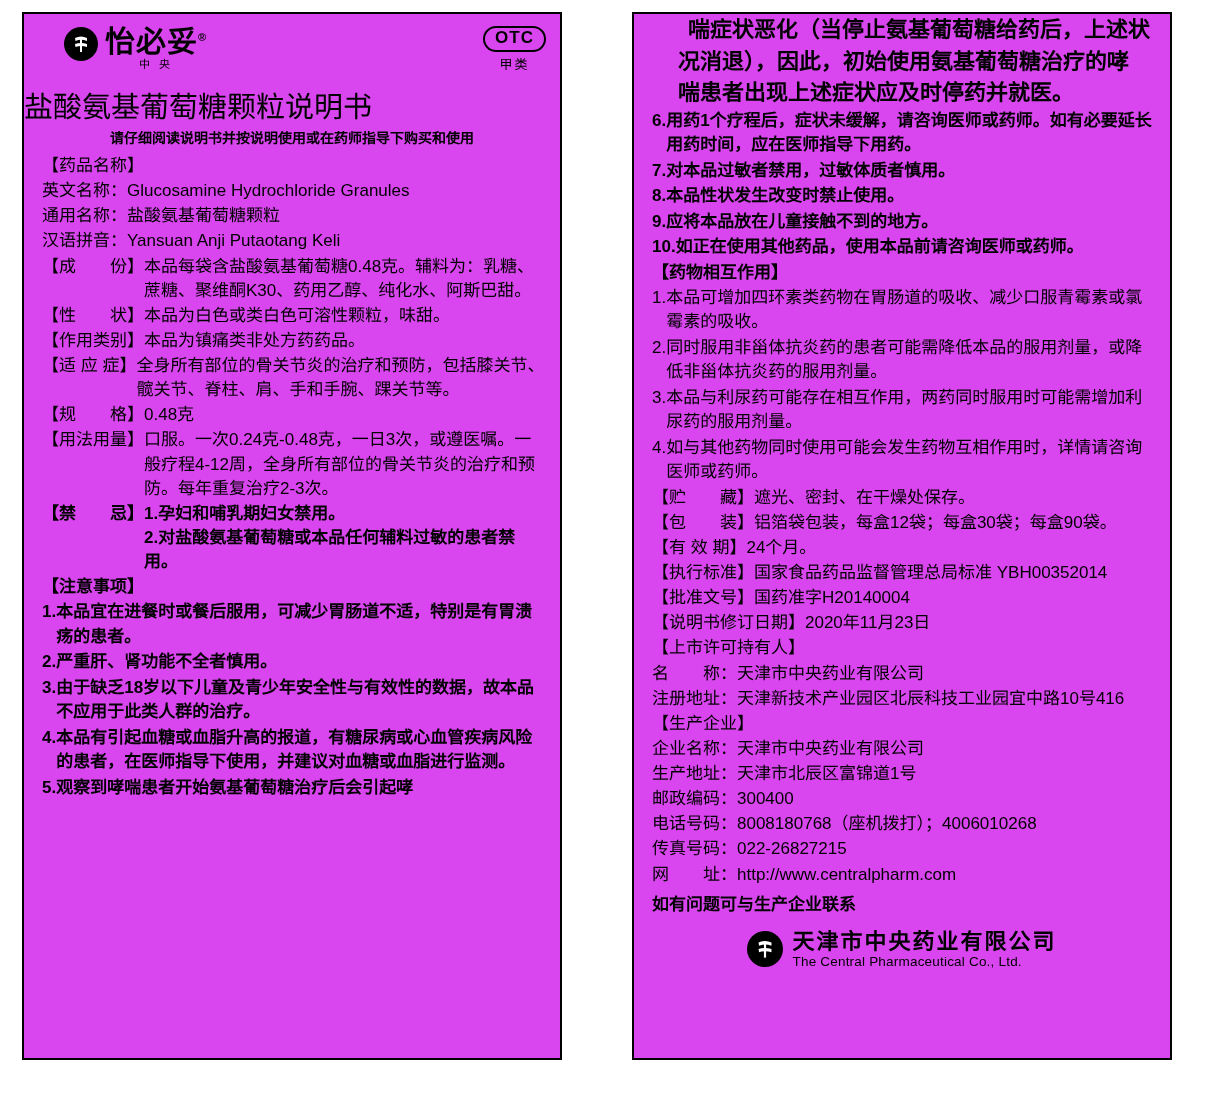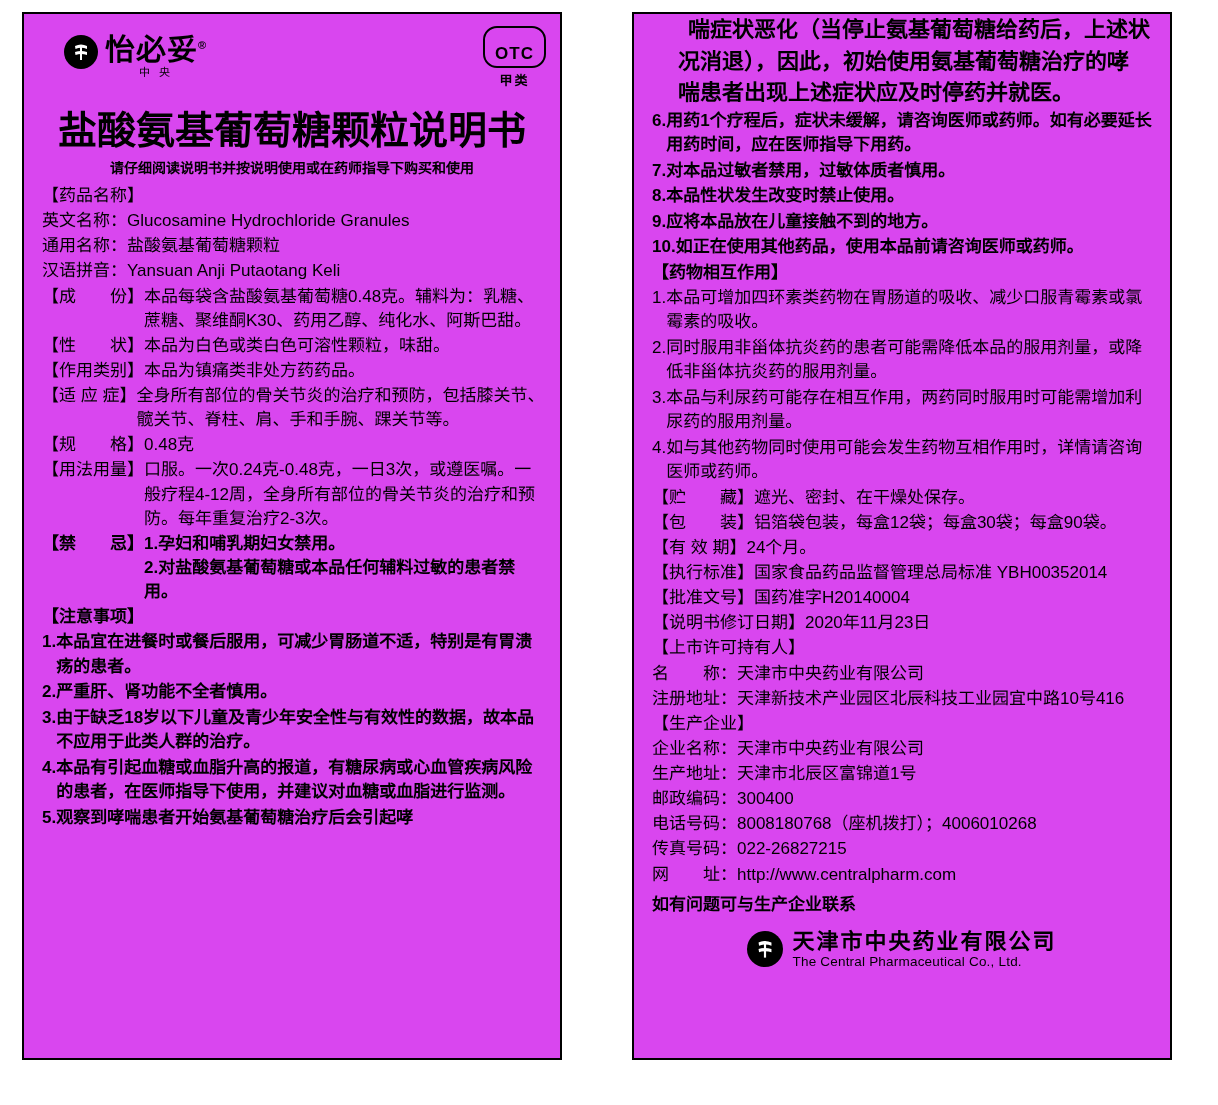--- a/index.html
+++ b/index.html
@@ -80,34 +80,33 @@
     display: flex;
     flex-direction: column;
     align-items: center;
     margin-top: 2px;
   }
   .otc-badge {
     border: 2px solid #000;
     border-radius: 14px;
     font-size: 17px;
     font-weight: bold;
-    padding: 16px 10px 2px 10px;
+    padding: 0px 10px 2px 10px;
     letter-spacing: 1px;
   }
   .otc-sub {
     font-size: 13px;
-    font-weight: bold;
+    font-weight: normal;
     letter-spacing: 2px;
     margin-top: 2px;
   }
 
   .doc-title {
-    text-align: center;
-    font-size: 39px;
-    font-weight: bold;
+    font-size: 29px;
+    font-weight: normal;
     letter-spacing: 0px;
     margin: 10px 0 2px 0;
   }
   .doc-subtitle {
     text-align: center;
     font-size: 14px;
     font-weight: bold;
     margin-bottom: 7px;
   }
 

